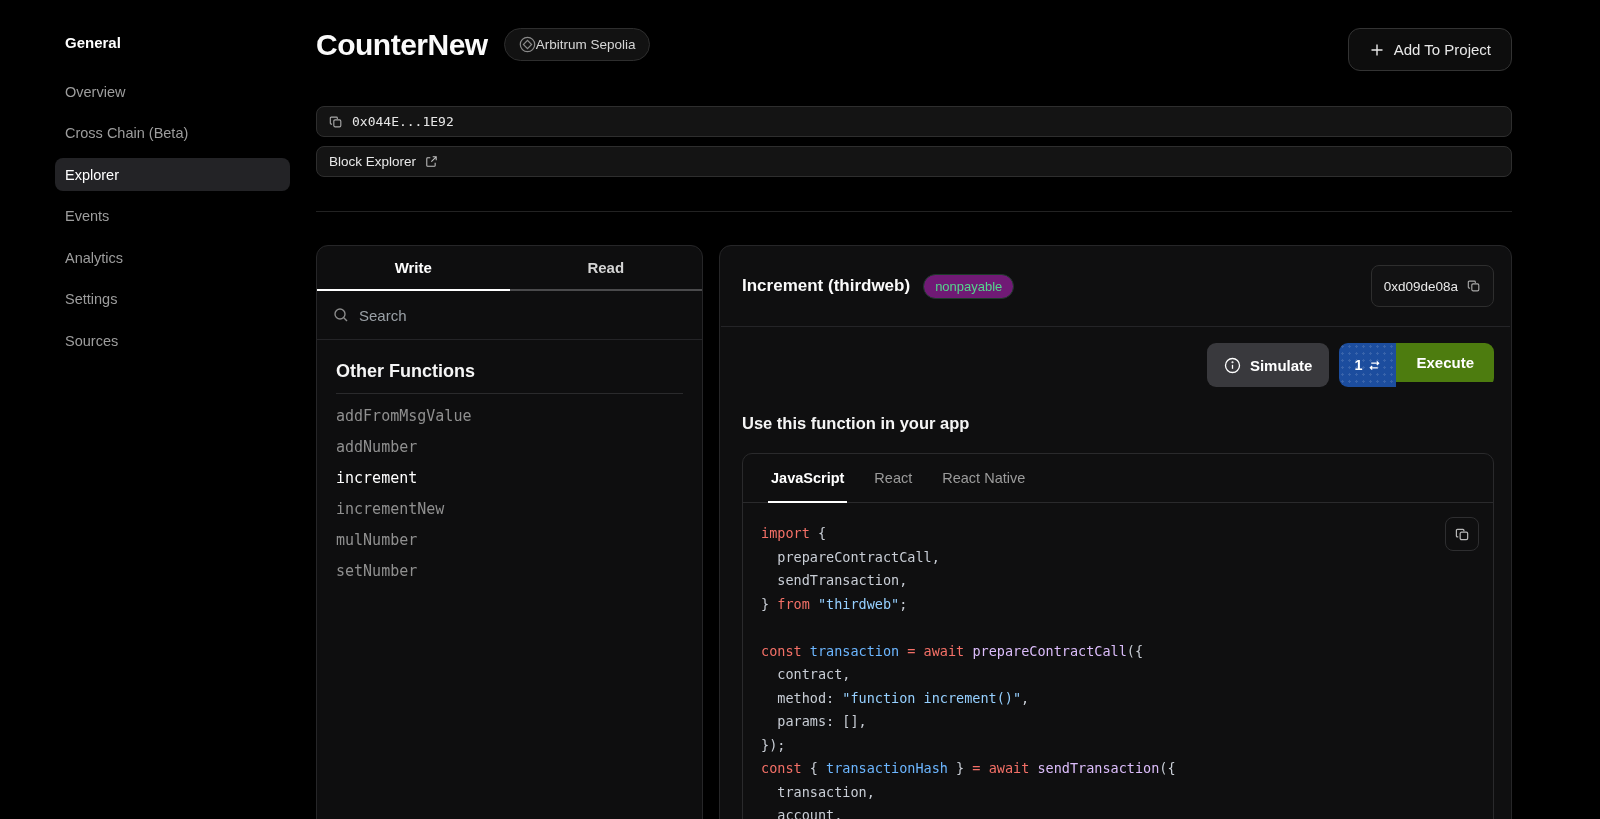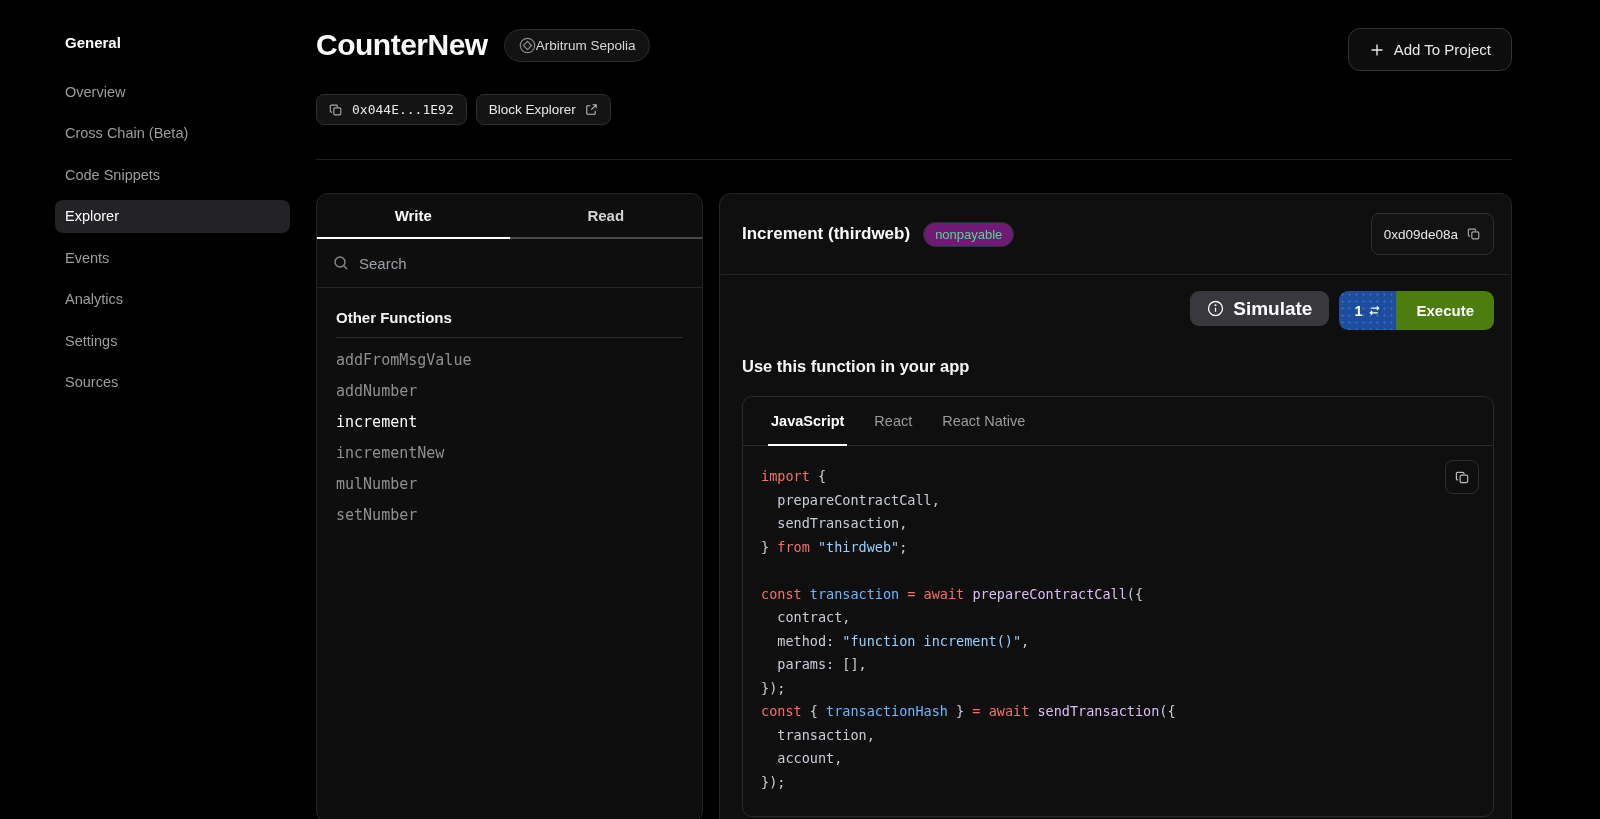--- a/index.html
+++ b/index.html
@@ -18,33 +18,33 @@
   .sidebar-nav { padding:0 10px 0 55px; display:flex; flex-direction:column; }
   .nav-item {
     height:33px; margin-bottom:8.5px; display:flex; align-items:center;
     padding:0 10px; border-radius:8px; font-size:14.5px; color:#9d9d9d; cursor:pointer;
   }
   .nav-item.active { background:#232326; color:#fff; }
 
   
   .content { flex:1; padding:0 88px 0 16px; }
   .header-row { margin-top:28px; display:flex; justify-content:space-between; align-items:flex-start; }
-  .title-group { display:flex; align-items:flex-end; gap:16px; }
+  .title-group { display:flex; align-items:flex-start; gap:16px; }
   .page-title { font-size:30px; font-weight:700; letter-spacing:-0.5px; color:#fafafa; }
   .network-badge {
     display:flex; align-items:center; gap:0; height:33px; padding:0 14px;
     background:#121212; border:1px solid #2e2e2e; border-radius:999px;
     font-size:13.5px; color:#d6d6d6; cursor:pointer;
   }
   .btn {
     display:flex; align-items:center; gap:9px; background:#141414;
     border:1px solid #2e2e2e; border-radius:8px; color:#e8e8e8; cursor:pointer;
   }
   .add-project-btn { height:43px; padding:0 20px; border-radius:12px; font-size:15px; background:#0d0d0d; border-color:#333; }
-  .addr-row { margin-top:23px; display:flex; gap:9px; }
+  .addr-row { margin-top:35px; display:flex; gap:9px;flex-direction:column; }
   .addr-btn { height:31px; padding:0 12px; font-family:"DejaVu Sans Mono", monospace; font-size:13px; }
   .explorer-btn { height:31px; padding:0 12px; font-size:13.5px; }
   .header-divider { margin-top:34px; border-bottom:1px solid #222; }
 
   
   .panels { margin-top:33px; display:flex; gap:16px; align-items:flex-start; }
   .panel {
     background:#0e0e0f; border:1px solid #262628; border-radius:12px; overflow:hidden;
   }
 
@@ -57,44 +57,44 @@
     border-bottom:2px solid #4a4a4c;
   }
   .rw-tab.active { color:#fff; border-bottom-color:#fff; }
   .search-row { display:flex; align-items:center; gap:10px; height:49px; padding:0 16px; border-bottom:1px solid #242427; }
   .search-input {
     flex:1; background:transparent; border:none; outline:none; color:#e6e6e6;
     font-size:15px; font-family:"Liberation Sans", sans-serif;
   }
   .search-input::placeholder { color:#9aa0a6; }
   .fn-section { padding:21px 0 0; }
-  .fn-section-title { padding:0 19px; font-size:15px; font-weight:700; color:#f5f5f5; }
+  .fn-section-title { padding:0 19px; font-size:18px; font-weight:700; color:#f5f5f5; }
   .fn-section-divider { margin:11px 19px 6px; border-bottom:1px solid #2a2a2c; }
   .fn-item {
     padding:6.5px 19px; font-family:"DejaVu Sans Mono", monospace;
     font-size:15px; color:#8f8f8f; cursor:pointer;
   }
   .fn-item.active { color:#fff; }
 
   
   .detail-card { flex:1; height:690px; background:#0f0f10; }
   .detail-header { display:flex; justify-content:space-between; align-items:center; padding:19px 17px 19px 22px; }
   .detail-title-group { display:flex; align-items:center; gap:13px; }
   .detail-title { font-size:17px; font-weight:600; color:#fafafa; }
   .mutability-badge {
     padding:4px 11px; border-radius:999px; font-size:13px; font-weight:500;
     color:#55d68c; background:#701a75; border:1px solid #1c3b29;
   }
   .selector-btn { height:42px; padding:0 12px; font-size:13.5px; background:#121213; }
   .detail-divider { border-bottom:1px solid #242427; margin:0 1px; }
   .action-row { display:flex; justify-content:flex-end; gap:10px; padding:16px 17px 0; }
   .simulate-btn {
-    display:flex; align-items:center; gap:9px; height:35px; padding:16px 17px;
+    display:flex; align-items:center; gap:9px; height:44px; padding:16px 17px;
     background:#39393d; border:none; border-radius:9px; color:#fff;
-    font-size:19px; font-weight:600; font-family:"Liberation Sans", sans-serif; cursor:pointer;
+    font-size:15px; font-weight:600; font-family:"Liberation Sans", sans-serif; cursor:pointer;
   }
   .execute-group { display:flex; border-radius:9px; overflow:hidden; }
   .execute-count {
     display:flex; align-items:center; justify-content:center; gap:6px; width:57px;
     background:#1c4d9e; color:#fff; font-size:14.5px; font-weight:600; cursor:pointer;
     background-image:radial-gradient(rgba(255,255,255,0.13) 1px, transparent 1.2px);
     background-size:7px 7px;
   }
   .execute-btn {
     padding:0 20px; height:39px; background:#4d7c0f; border:none; color:#fff;
@@ -132,23 +132,20 @@
 <body>
 
 <aside class="sidebar">
   <div class="sidebar-title">General</div>
   <nav class="sidebar-nav" id="sidebar-nav">
       <div class="nav-item">
     <span>Overview</span>
   </div>
       <div class="nav-item">
     <span>Cross Chain (Beta)</span>
-  </div>
-      <div class="nav-item">
-    <span>Code Snippets</span>
   </div>
       <div class="nav-item active">
     <span>Explorer</span>
   </div>
       <div class="nav-item">
     <span>Events</span>
   </div>
       <div class="nav-item">
     <span>Analytics</span>
   </div>

